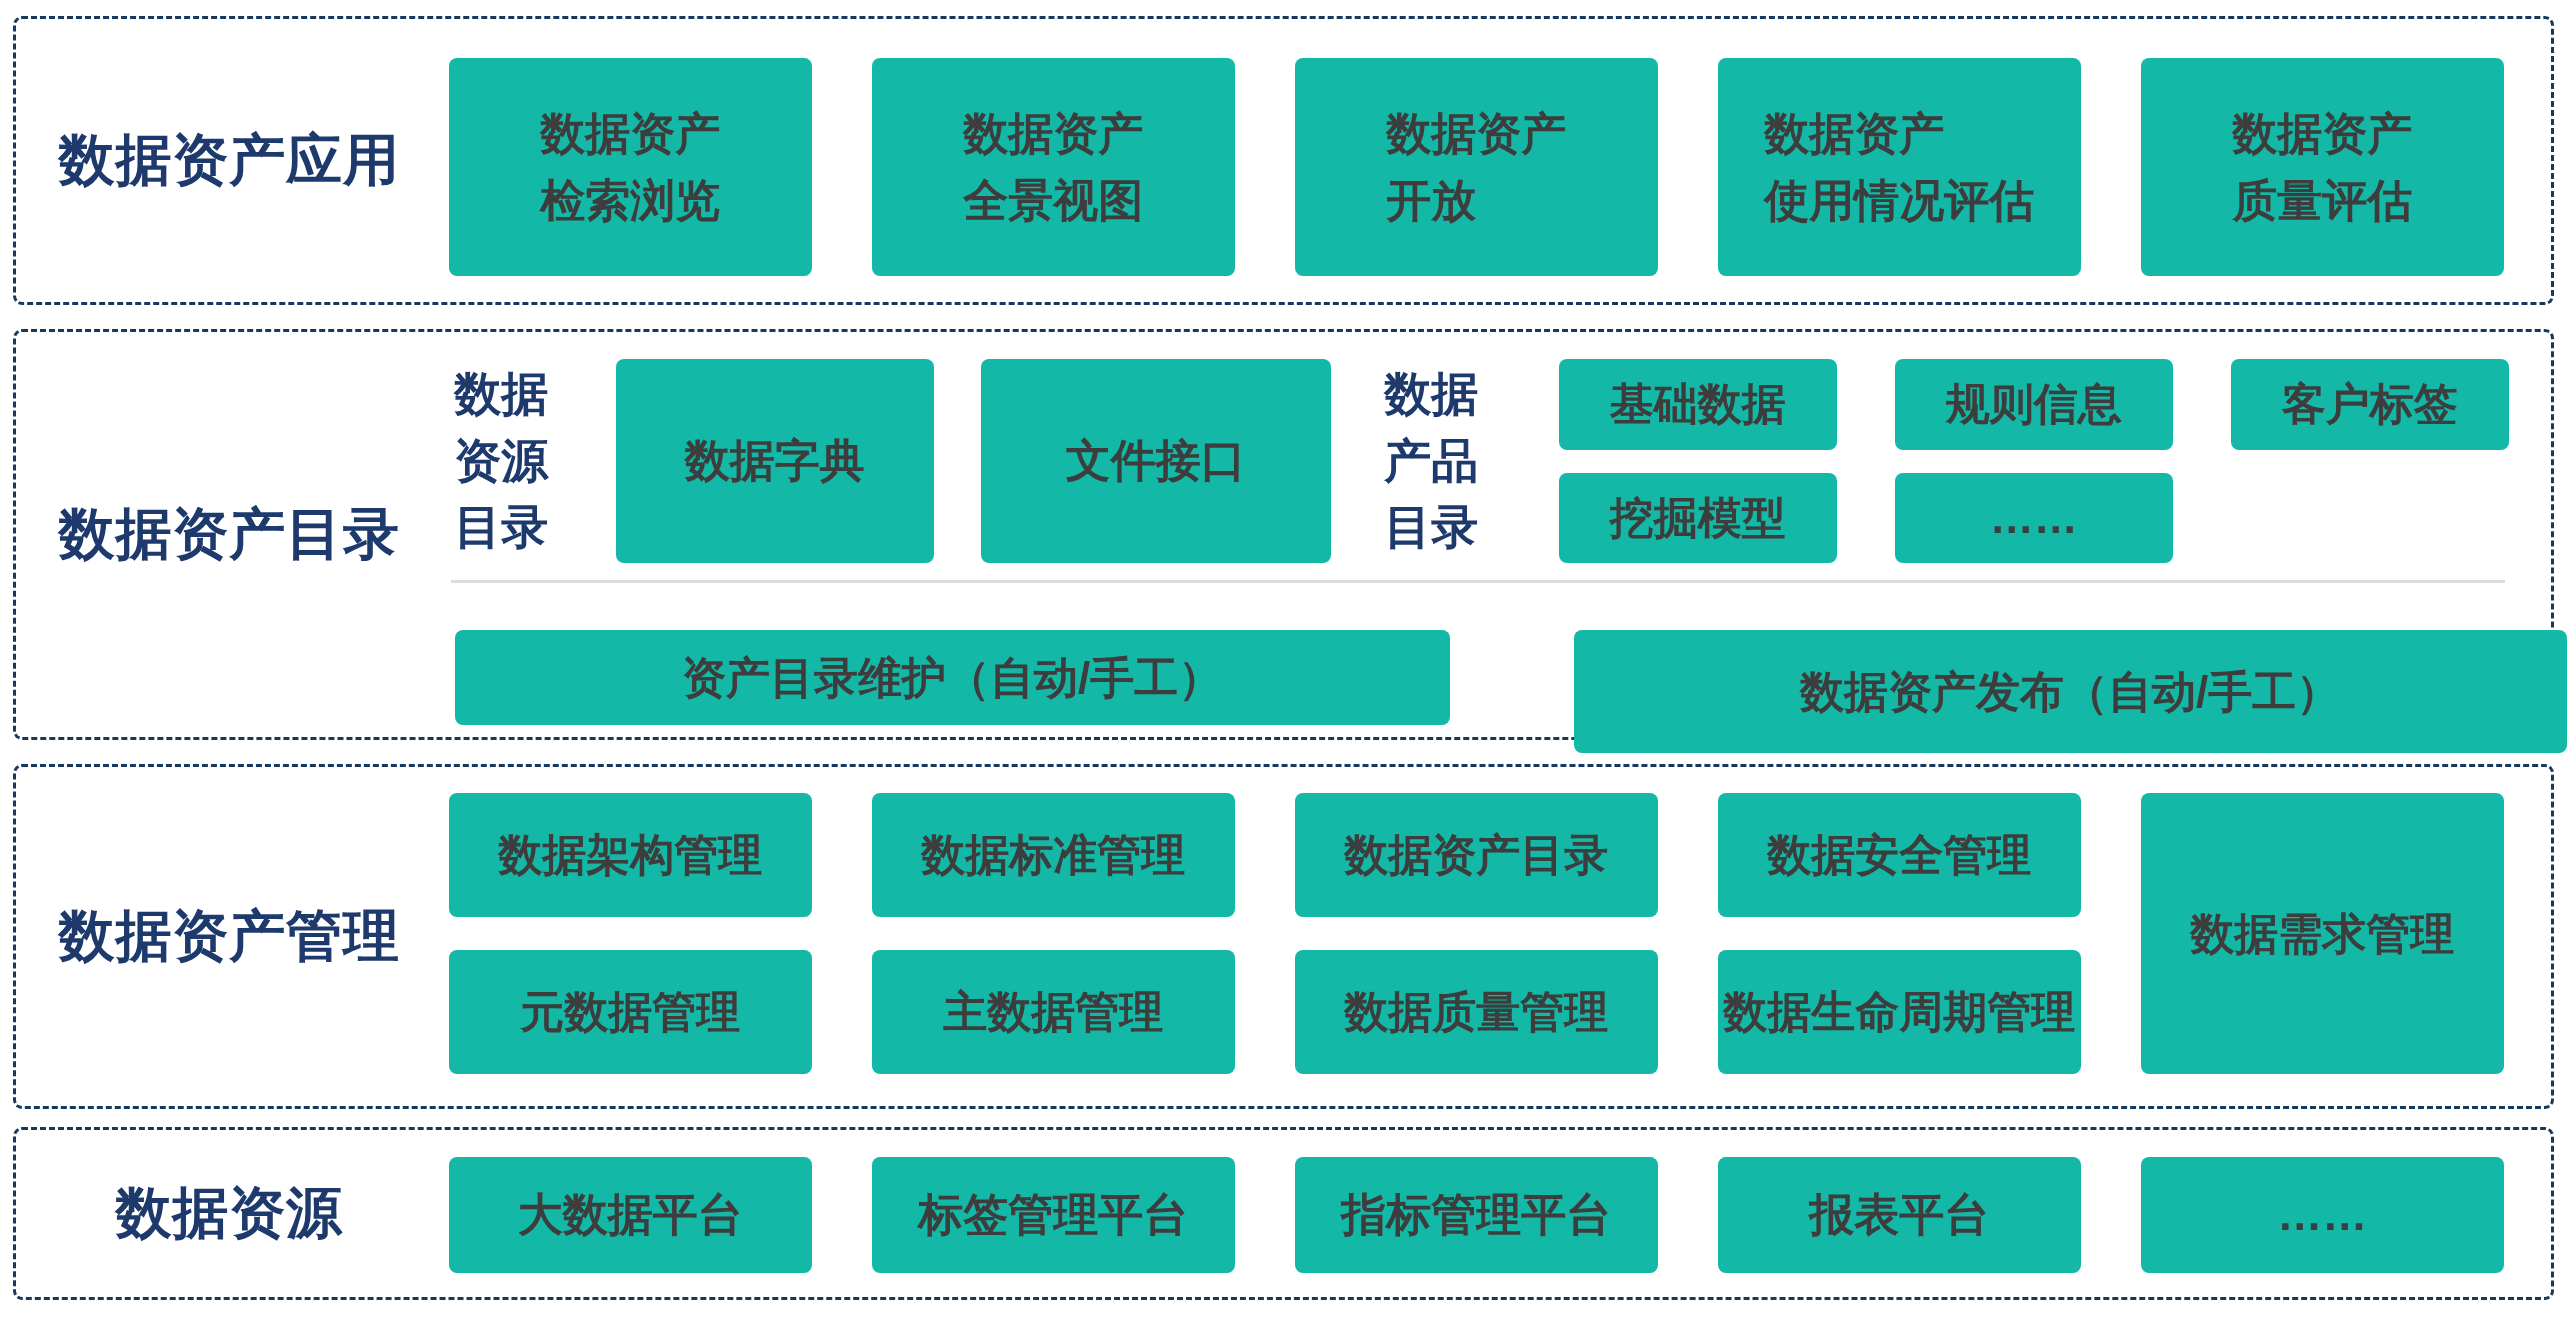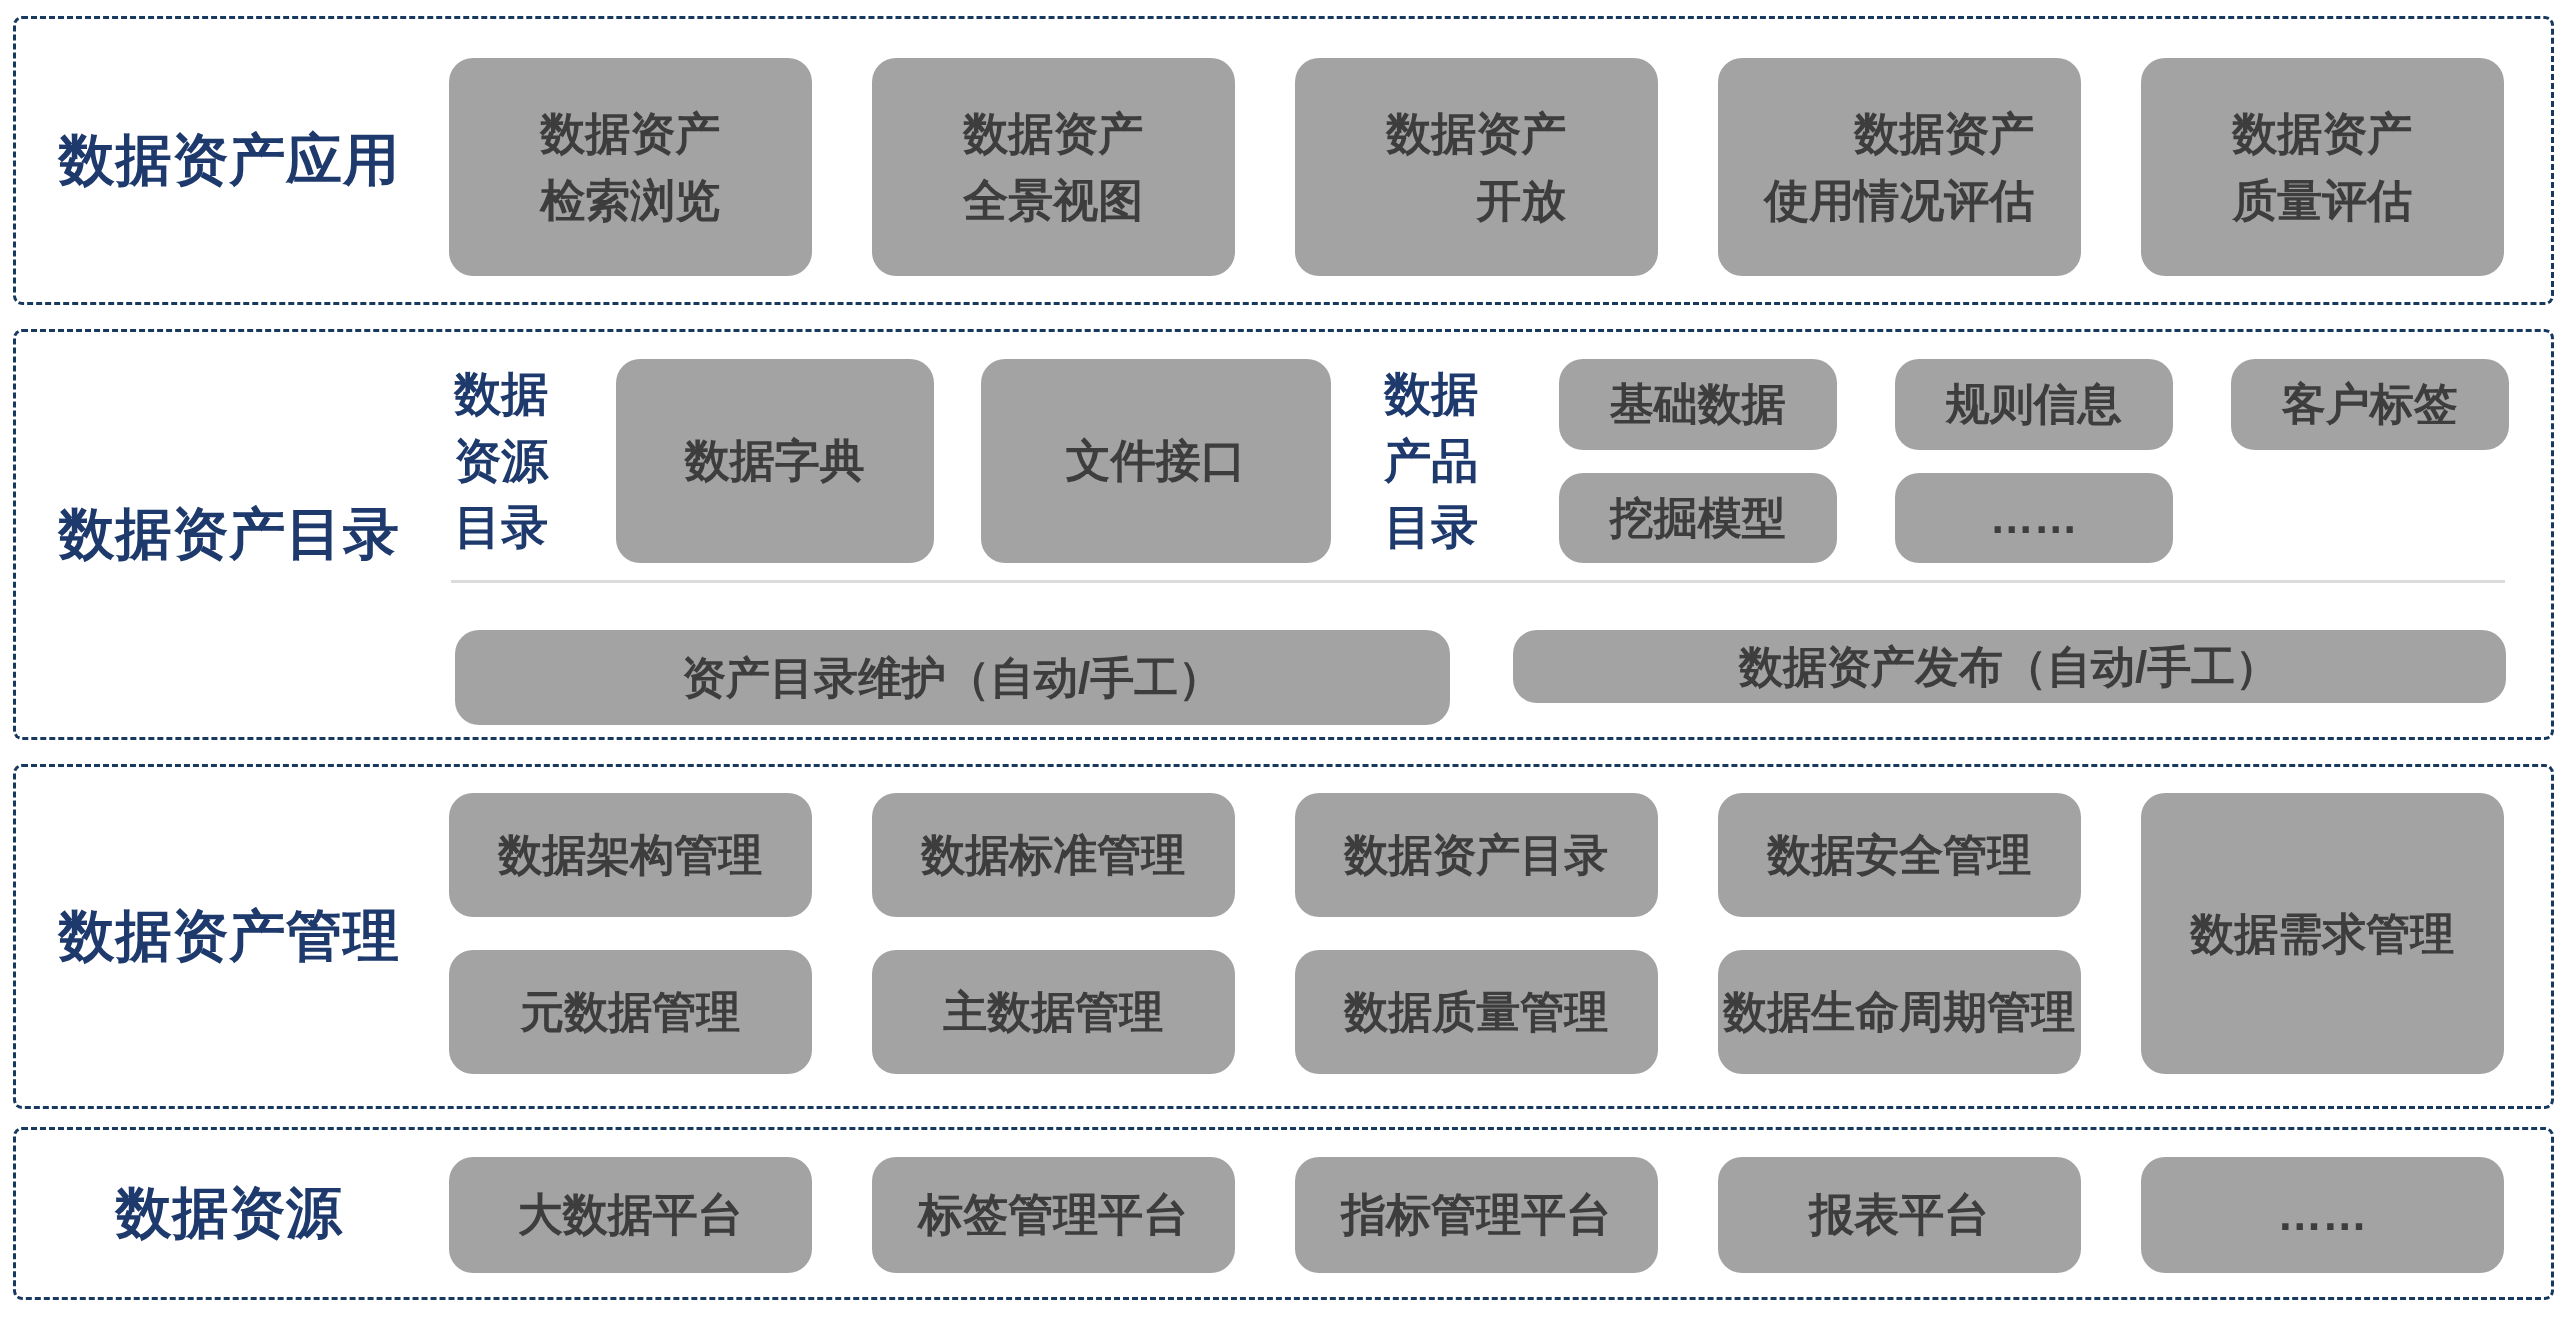--- a/index.html
+++ b/index.html
@@ -23,24 +23,24 @@
   .band-res{top:1127px;height:173px;}
 
   .band-label{
     position:absolute;left:0;top:0;bottom:0;width:427px;
     display:flex;align-items:center;justify-content:center;
     font-size:56px;font-weight:900;color:#1E3A6D;
     letter-spacing:0.9px;text-align:center;
   }
 
   .box{
-    background:#a3a3a3;
-    border-radius:24px;
+    background:#14b8a6;
+    border-radius:8px;
     display:flex;align-items:center;justify-content:center;
-    text-align:right;
+    text-align:left;
     color:#3D3D3D;
     font-size:45px;font-weight:600;line-height:1.5;
     white-space:pre-line;
     padding:0 7.3px;box-sizing:border-box;
   }
 
   .grid5{
     position:absolute;left:433px;width:2055px;
     display:grid;grid-template-columns:repeat(5,1fr);column-gap:60px;
   }
@@ -59,21 +59,21 @@
   .bigbox1{position:absolute;left:600px;top:27px;width:318px;height:204px;}
   .bigbox2{position:absolute;left:965px;top:27px;width:350px;height:204px;}
   .smallgrid{
     position:absolute;left:1543px;top:27px;width:950px;height:204px;
     display:grid;grid-template-columns:repeat(3,1fr);grid-template-rows:1fr 1fr;
     column-gap:58px;row-gap:23px;
   }
   .smallgrid .box{font-size:44px;}
   .divider{position:absolute;left:435px;top:248px;width:2054px;height:2.7px;background:#DCDCDC;}
   .wide1{position:absolute;left:439px;top:298px;width:995px;height:95px;font-size:44px;}
-  .wide2{position:absolute;left:1497px;top:298px;width:993px;height:73px;font-size:44px;}
+  .wide2{position:absolute;left:1558px;top:298px;width:993px;height:123px;font-size:44px;}
 
   
   .mgmt-grid{
     position:absolute;left:433px;width:2055px;top:26px;height:221px;
     display:grid;grid-template-columns:repeat(5,1fr);
     grid-template-rows:124px 124px;row-gap:33px;column-gap:60px;
   }
   .mgmt-grid .box{font-size:44px;padding:0 3.6px;}
   .mgmt-grid .tall{grid-column:5;grid-row:1/3;}
 </style>

